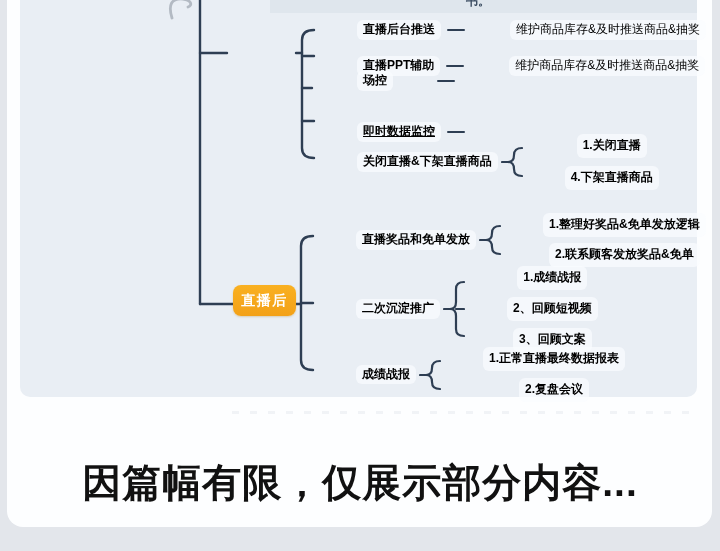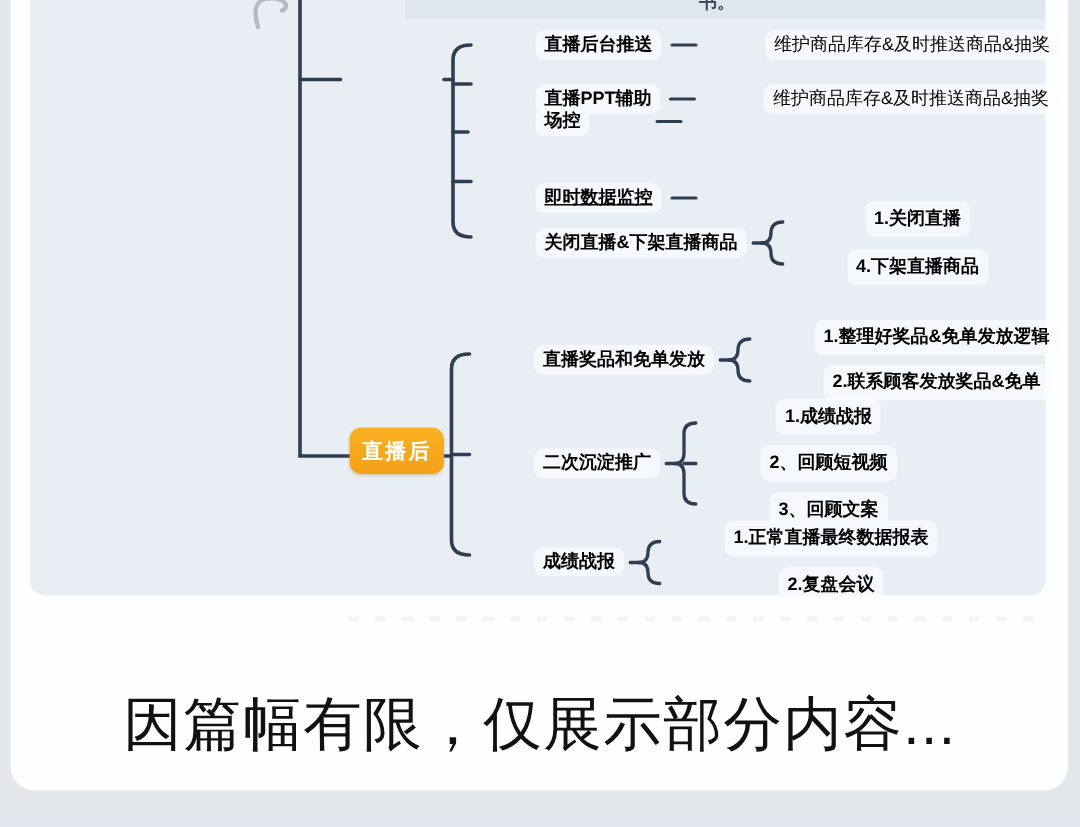--- a/index.html
+++ b/index.html
@@ -66,21 +66,21 @@
   #r2-1{left:317px;top:266px;}
   #r2-2{left:317px;top:347px;}
   
   .watermark{
     position:absolute;left:232px;top:411px;width:466px;height:3px;opacity:0.55;
     background:repeating-linear-gradient(90deg,rgba(95,115,145,0.14) 0 7px,transparent 7px 18px);
   }
   
   .footer{
     position:absolute;left:0;top:456px;width:720px;text-align:center;
-    font-size:39px;font-weight:400;color:#111111;letter-spacing:1px;
+    font-size:39px;font-weight:700;color:#111111;letter-spacing:1px;
   }
 </style>
 </head>
 <body>
 
 <div id="canvas">
 
   <div class="card"></div>
 
   <div class="panel">

